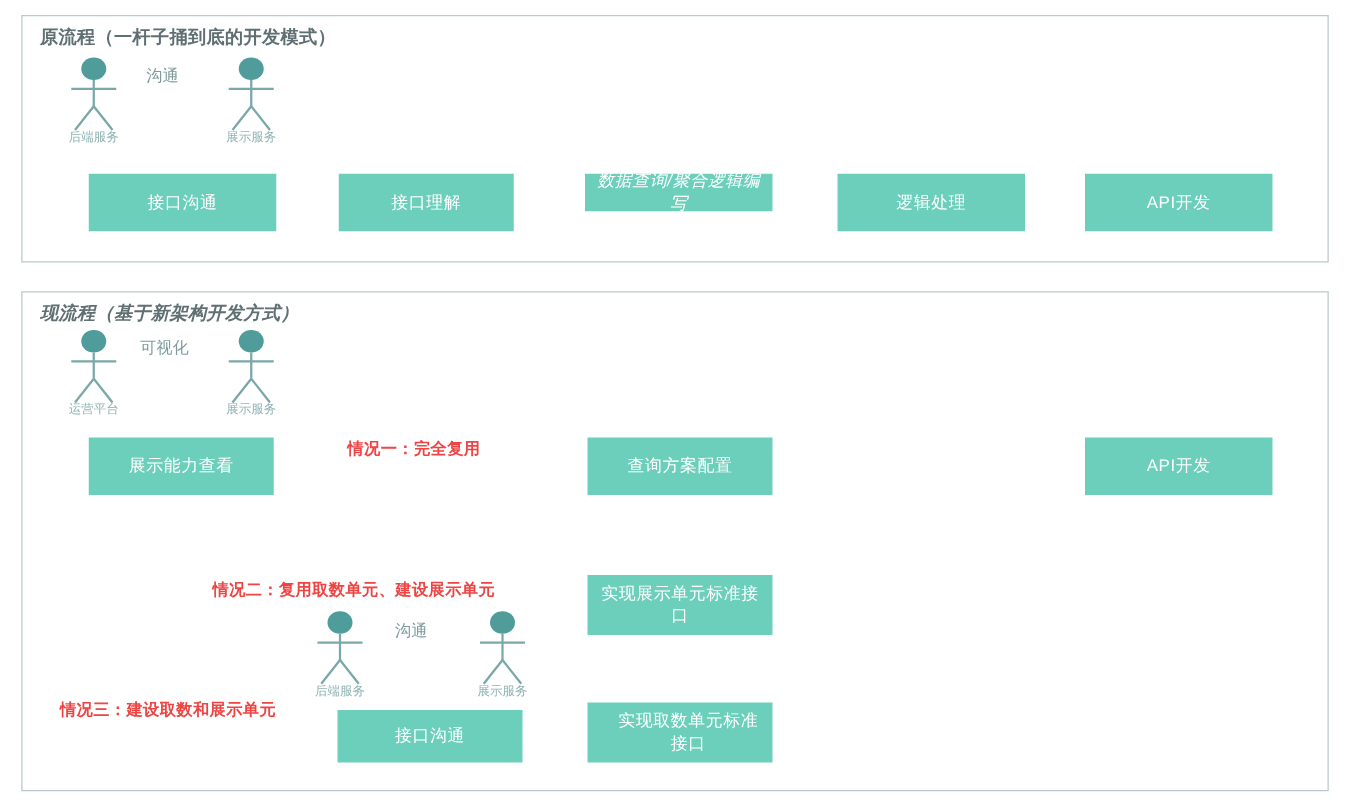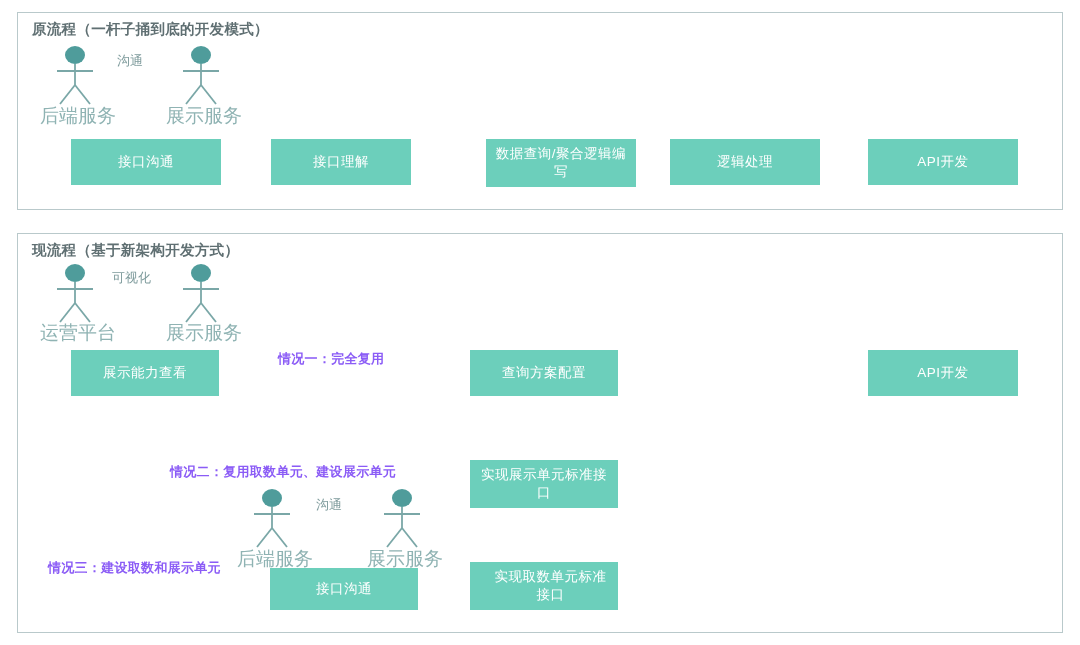--- a/index.html
+++ b/index.html
@@ -45,35 +45,35 @@
     line-height: 1.35;
     box-sizing: border-box;
     padding: 2px 6px;
     letter-spacing: 0.5px;
   }
 
   .edge-label {
     position: absolute;
     font-size: 13px;
     font-weight: bold;
-    color: #8b5cf6;
+    color: #ef4444;
     white-space: nowrap;
     letter-spacing: 0.3px;
   }
   .soft-label {
     position: absolute;
     font-size: 13px;
     font-weight: normal;
     color: #7e9b9c;
     white-space: nowrap;
     text-align: right;
   }
   .actor-label {
     position: absolute;
-    font-size: 19px;
+    font-size: 10px;
     color: #8fb3b3;
     white-space: nowrap;
     text-align: center;
   }
 
   svg.layer {
     position: absolute;
     left: 0; top: 0;
     width: 1080px;
     height: 645px;
@@ -164,27 +164,27 @@
     </svg>
   </div>
 
   <div class="soft-label" style="left:117px; top:52px;">沟通</div>
 
   <div class="actor-label" style="left:40px; top:103px; width:70px;">后端服务</div>
   <div class="actor-label" style="left:166px; top:103px; width:70px;">展示服务</div>
 
   <div class="node" style="left:71px;  top:139px; width:150px; height:46px;">接口沟通</div>
   <div class="node" style="left:271px; top:139px; width:140px; height:46px;">接口理解</div>
-  <div class="node" style="left:486px; top:139px; width:150px; height:48px;">数据查询/聚合逻辑编写</div>
+  <div class="node" style="left:468px; top:139px; width:150px; height:30px;font-style:italic;">数据查询/聚合逻辑编写</div>
   <div class="node" style="left:670px; top:139px; width:150px; height:46px;">逻辑处理</div>
   <div class="node" style="left:868px; top:139px; width:150px; height:46px;">API开发</div>
 
   <div class="panel" id="panel-new"></div>
 
-  <div class="panel-title" style="left:32px; top:241px;">现流程（基于新架构开发方式）</div>
+  <div class="panel-title" style="left:32px; top:241px;font-style:italic;">现流程（基于新架构开发方式）</div>
 
   <div class="actor" style="left:45px; top:262px;">
     <svg width="60" height="62" viewBox="0 0 60 62">
       <ellipse cx="30" cy="11" rx="10" ry="9" fill="#4f9c9b"></ellipse>
       <line x1="30" y1="20" x2="30" y2="41" stroke="#7aa7a7" stroke-width="1.8"></line>
       <line x1="12" y1="27" x2="48" y2="27" stroke="#7aa7a7" stroke-width="1.8"></line>
       <line x1="30" y1="41" x2="15" y2="60" stroke="#7aa7a7" stroke-width="1.8"></line>
       <line x1="30" y1="41" x2="45" y2="60" stroke="#7aa7a7" stroke-width="1.8"></line>
     </svg>
   </div>

